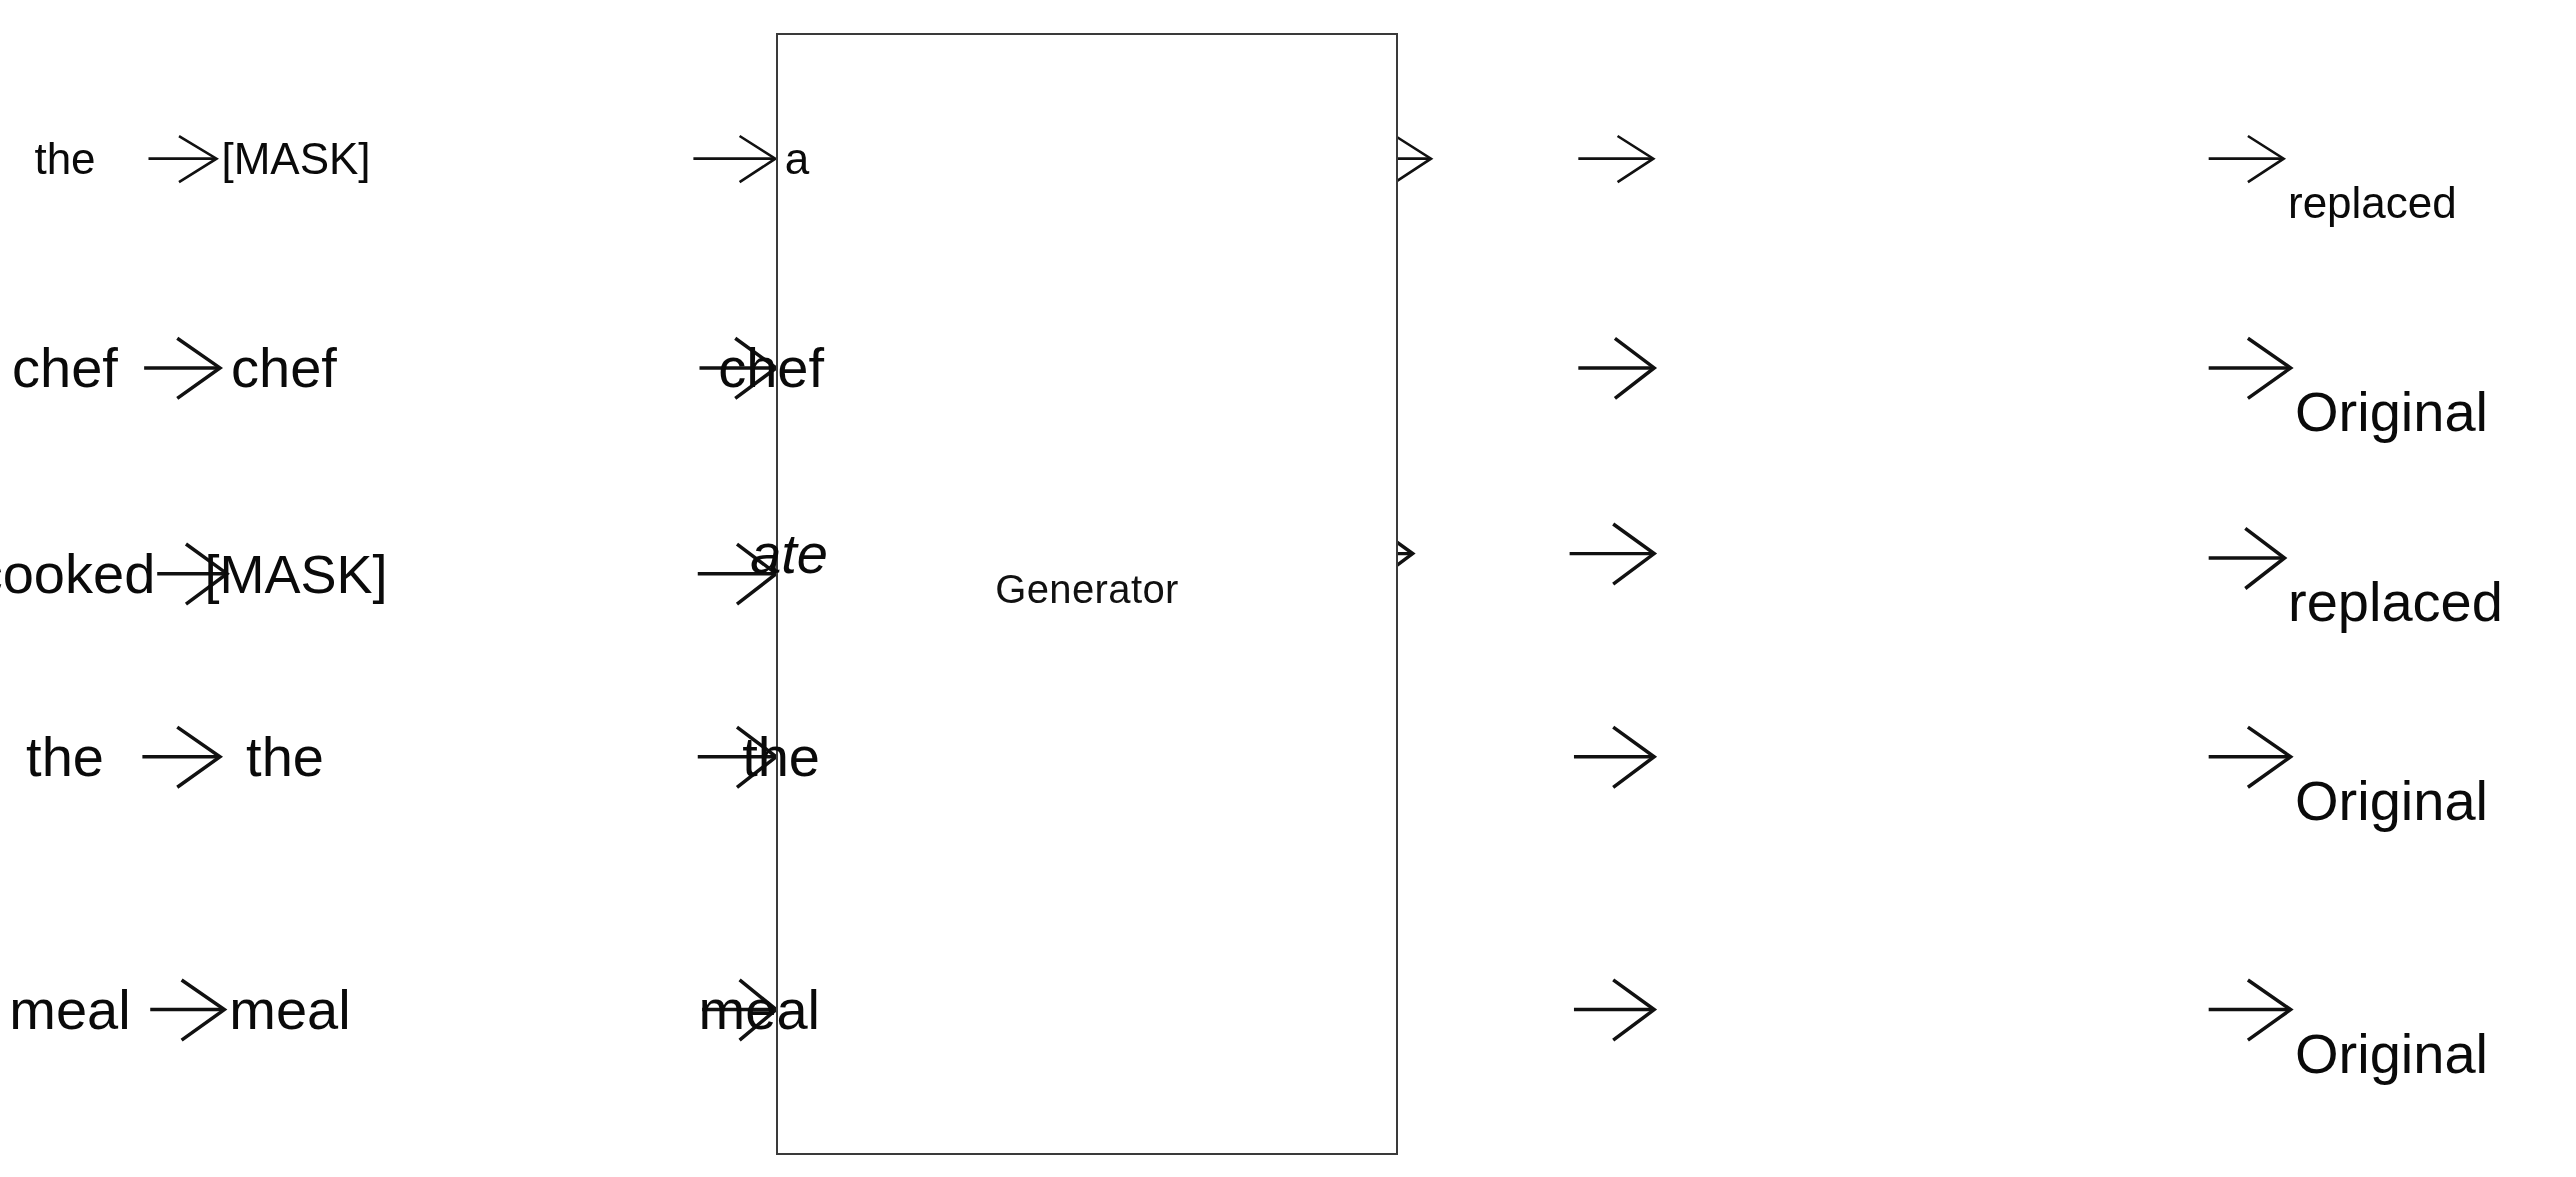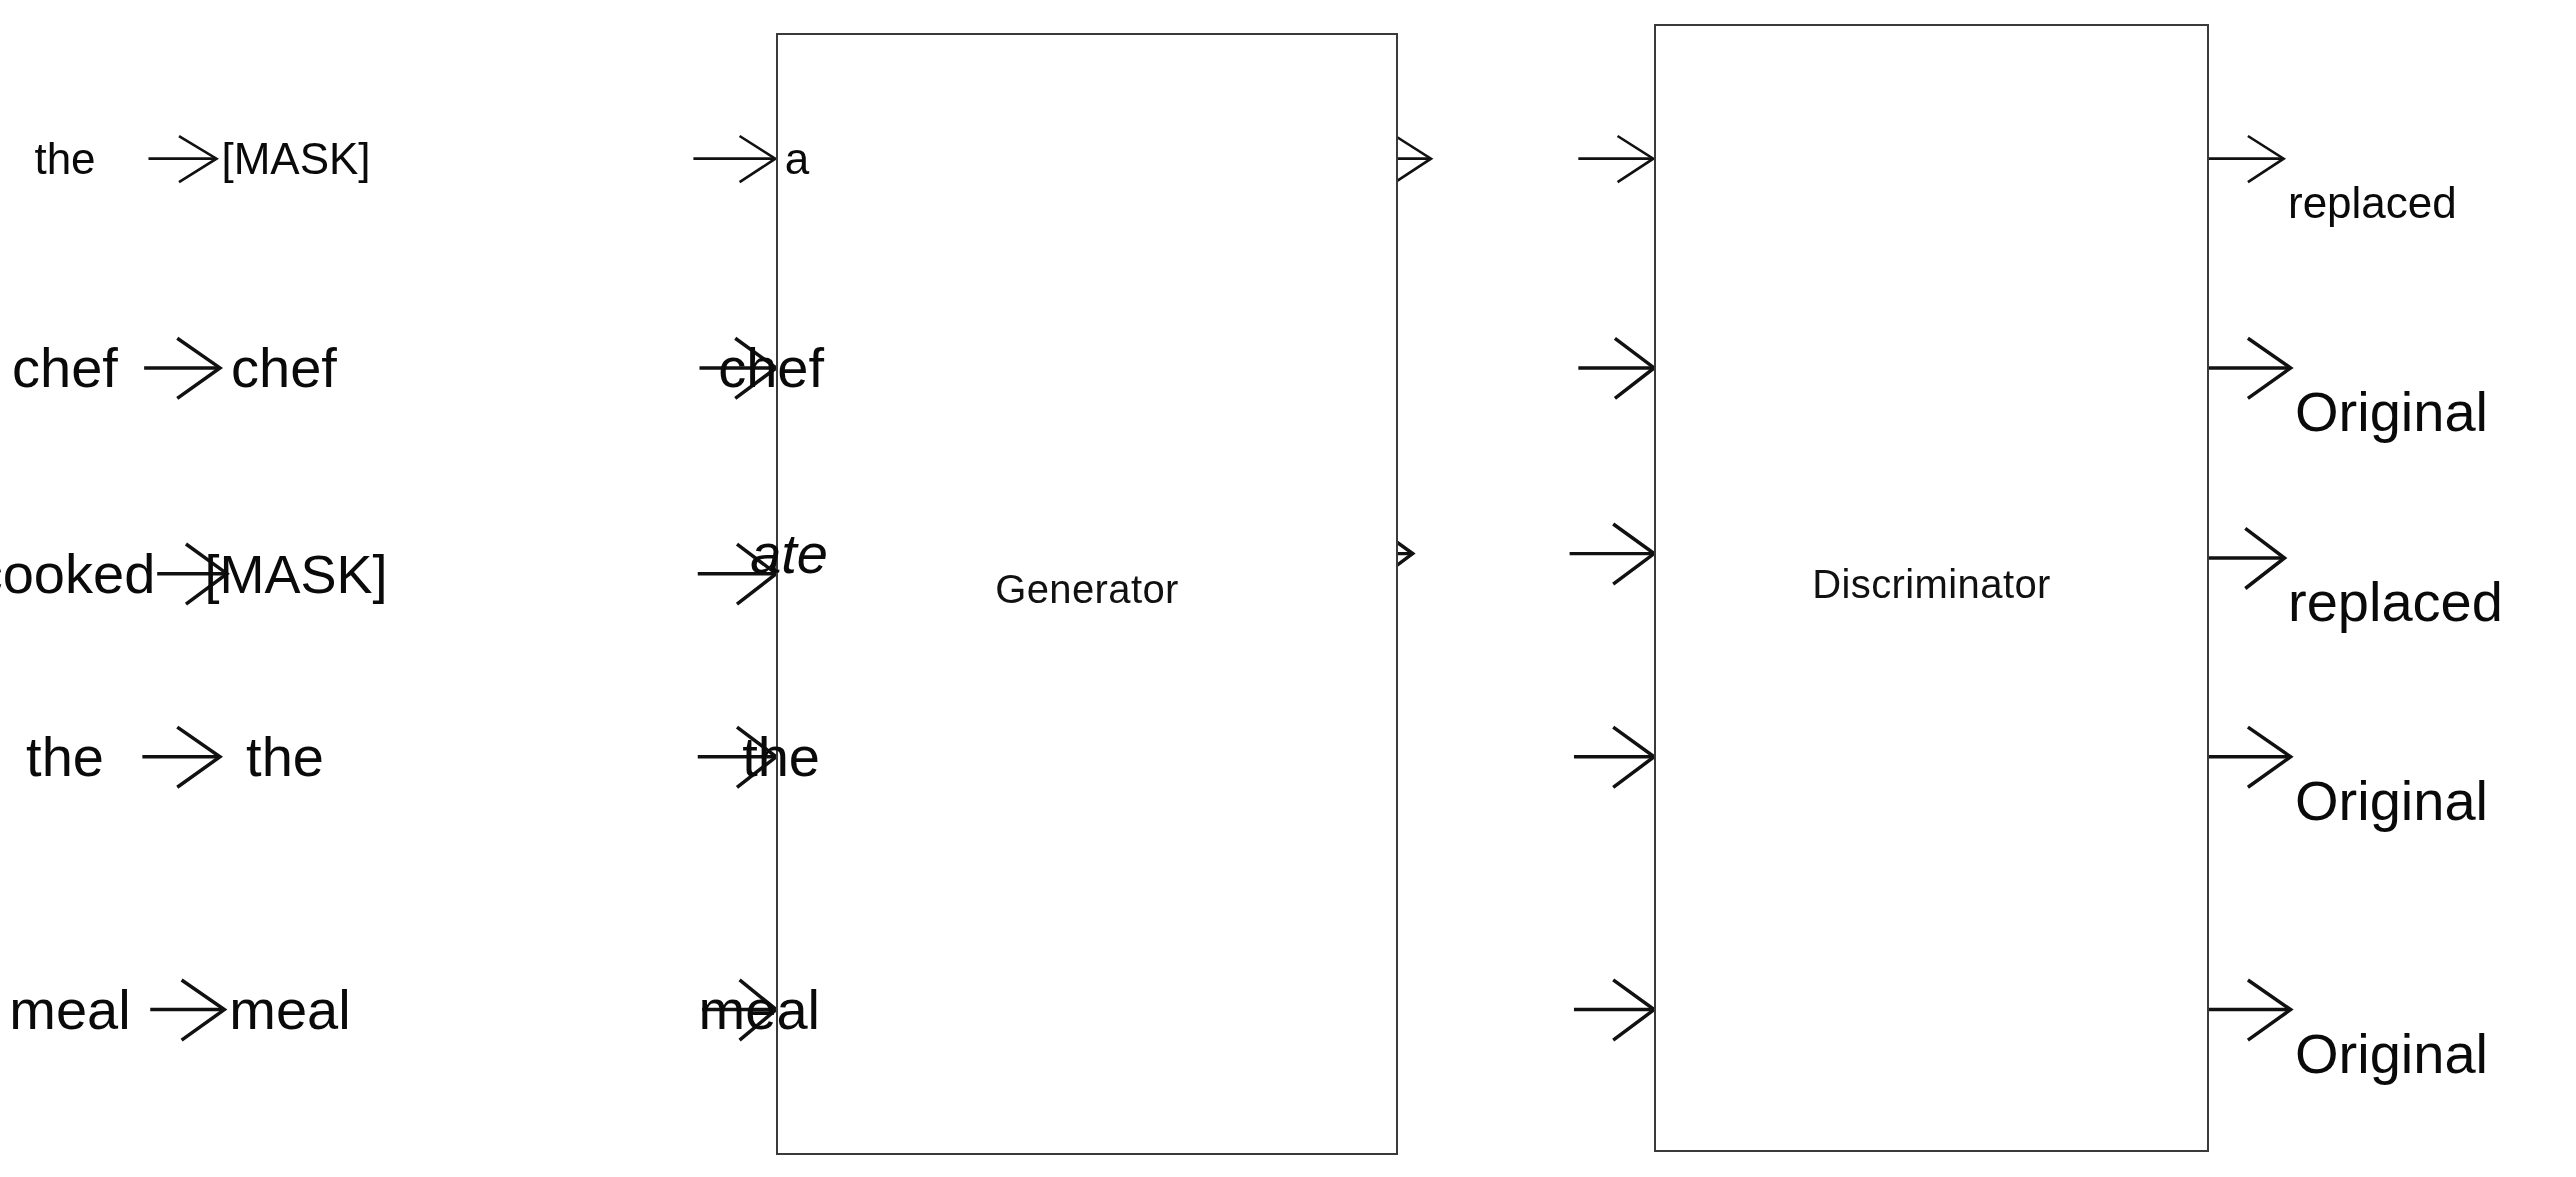--- a/index.html
+++ b/index.html
@@ -155,23 +155,20 @@
     <g>
       <line class="arrow-line" x1="2533" y1="1158" x2="2625" y2="1158" stroke-width="4"></line>
       <path class="arrow-head" d="M 2578 1124 L 2627 1158 L 2578 1193" stroke-width="4"></path>
     </g>
   </svg>
 
   <div class="module-box" style="left:776px; top:33px; width:622px; height:1122px;">
     <div class="module-label" style="top:532px;">Generator</div>
   </div>
 
-  <div class="module-box" style="left:1654px; top:24.4px; width:555px; height:1128px;">
-    <div class="module-label" style="top:536px;">Discriminator</div>
-  </div>
 
   <div class="token" style="left:65px;  top:159px;  font-size:44px;">the</div>
   <div class="token" style="left:65px;  top:368px;  font-size:56px;">chef</div>
   <div class="token" style="left:65px;  top:574px;  font-size:56px;">cooked</div>
   <div class="token" style="left:65px;  top:757px;  font-size:56px;">the</div>
   <div class="token" style="left:70px;  top:1010px; font-size:56px;">meal</div>
 
   <div class="token" style="left:296px; top:159px;  font-size:44px;">[MASK]</div>
   <div class="token" style="left:284px; top:368px;  font-size:56px;">chef</div>
   <div class="token" style="left:296px; top:574px;  font-size:54px;">[MASK]</div>

